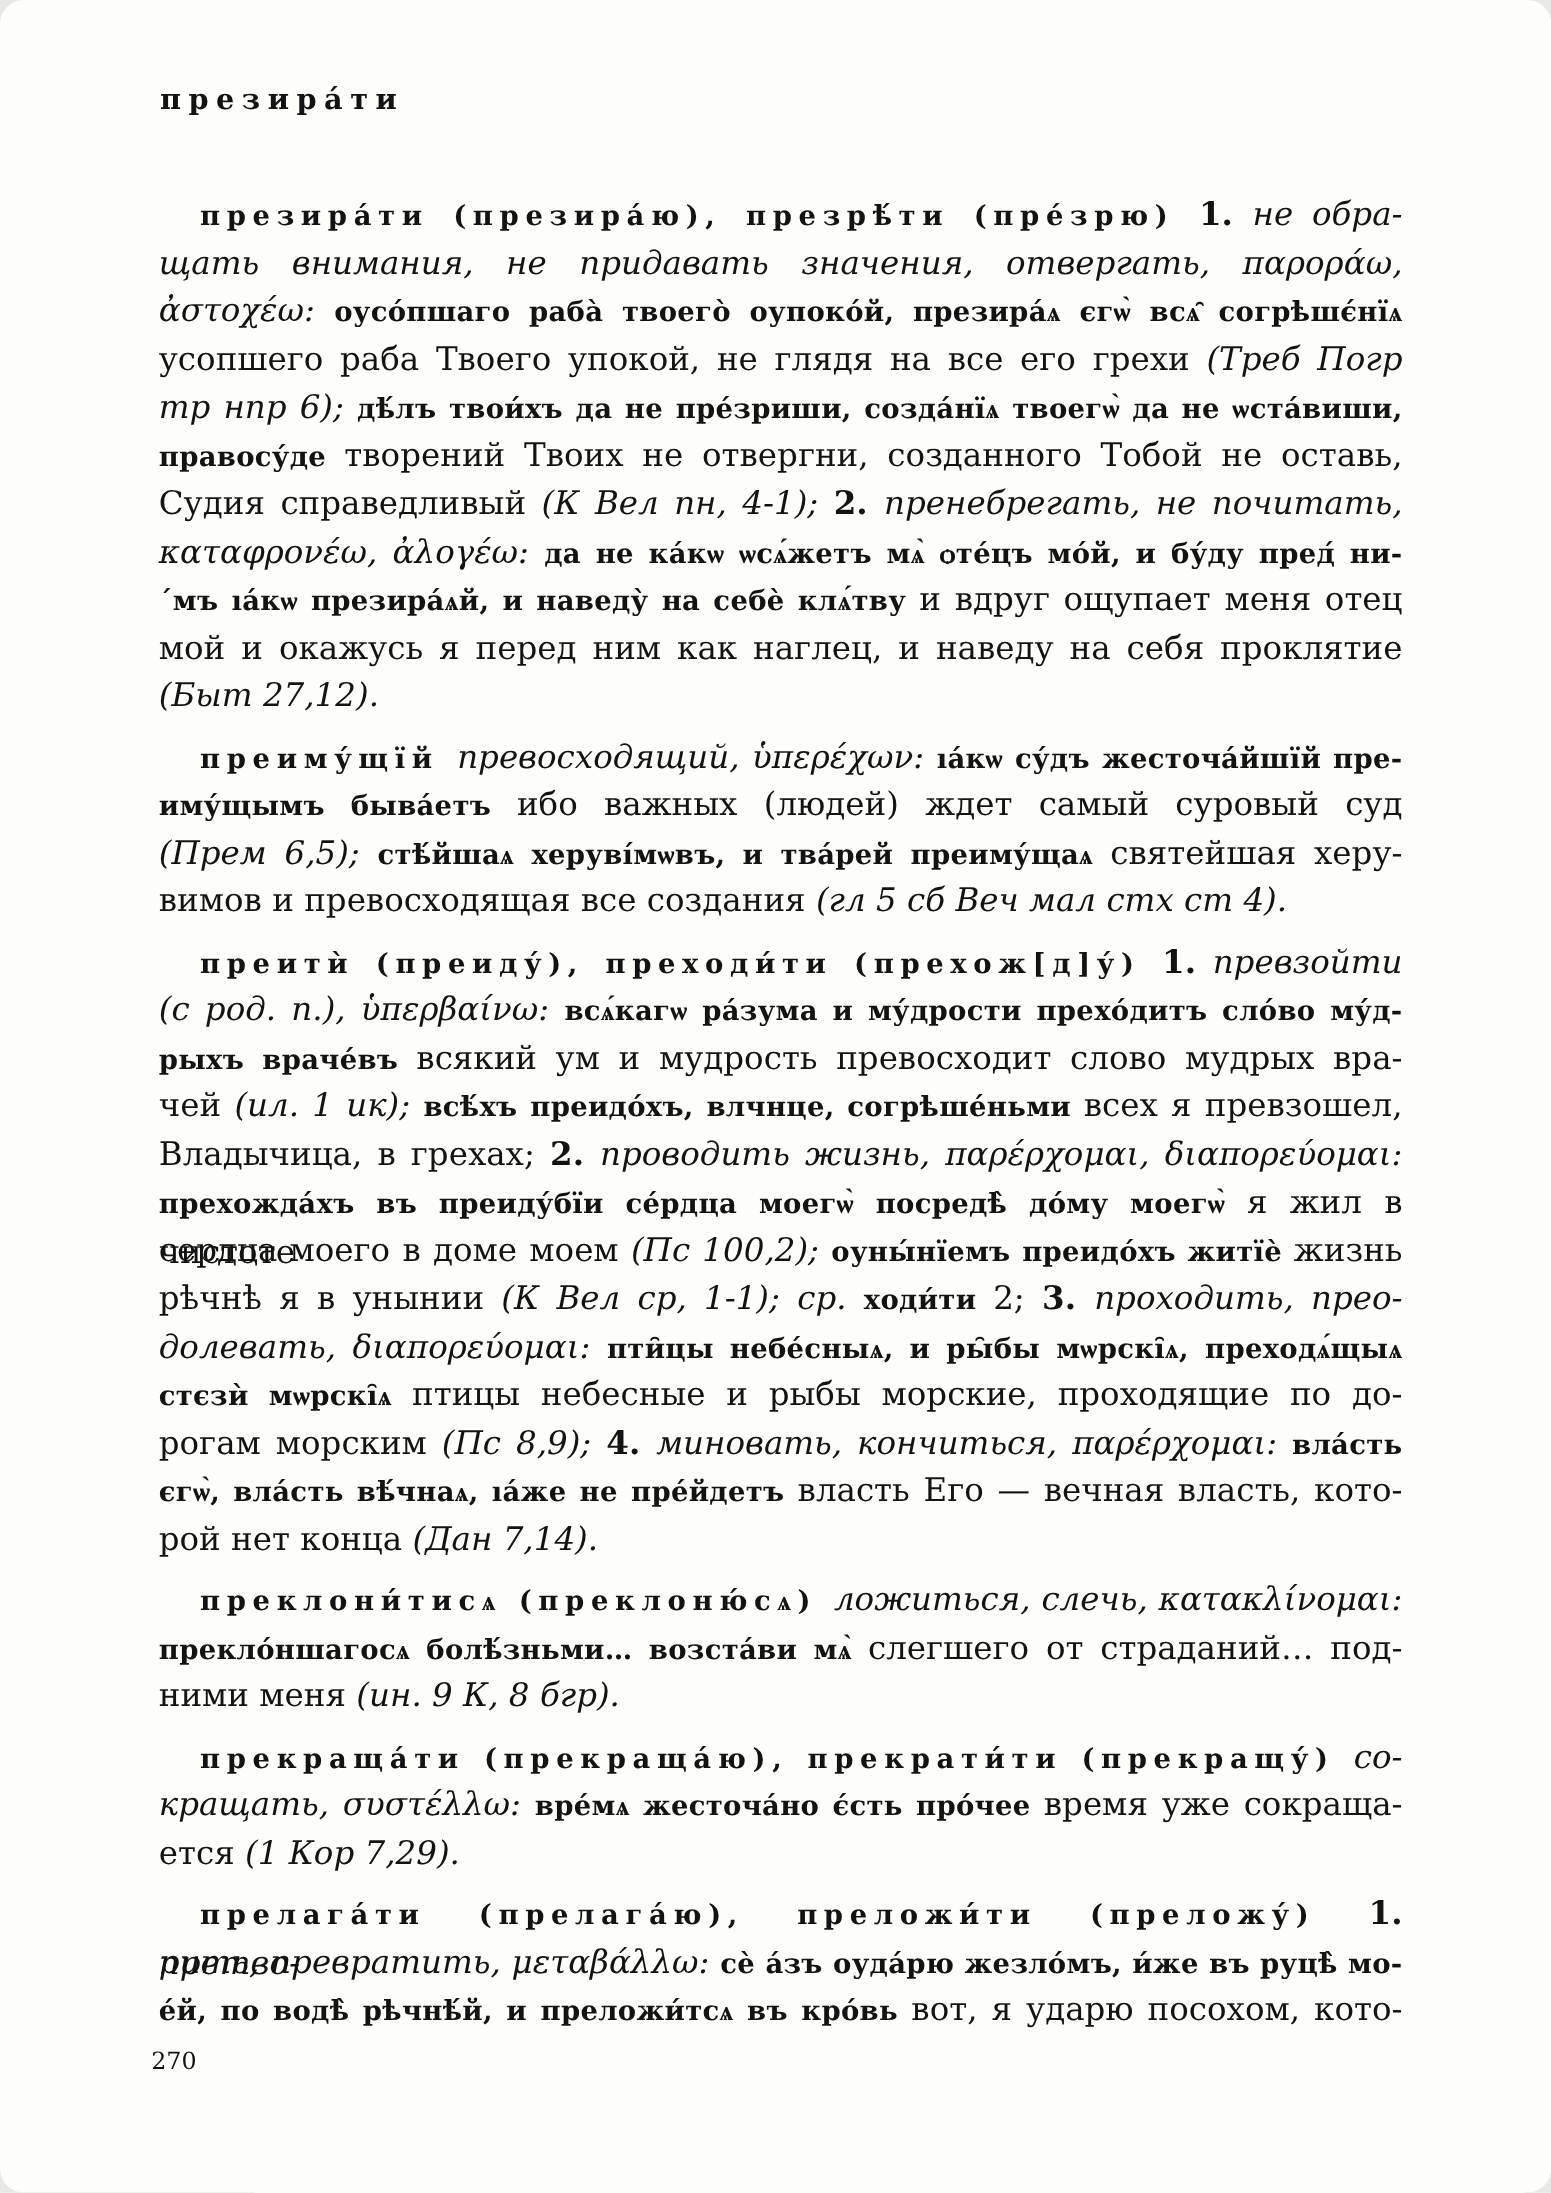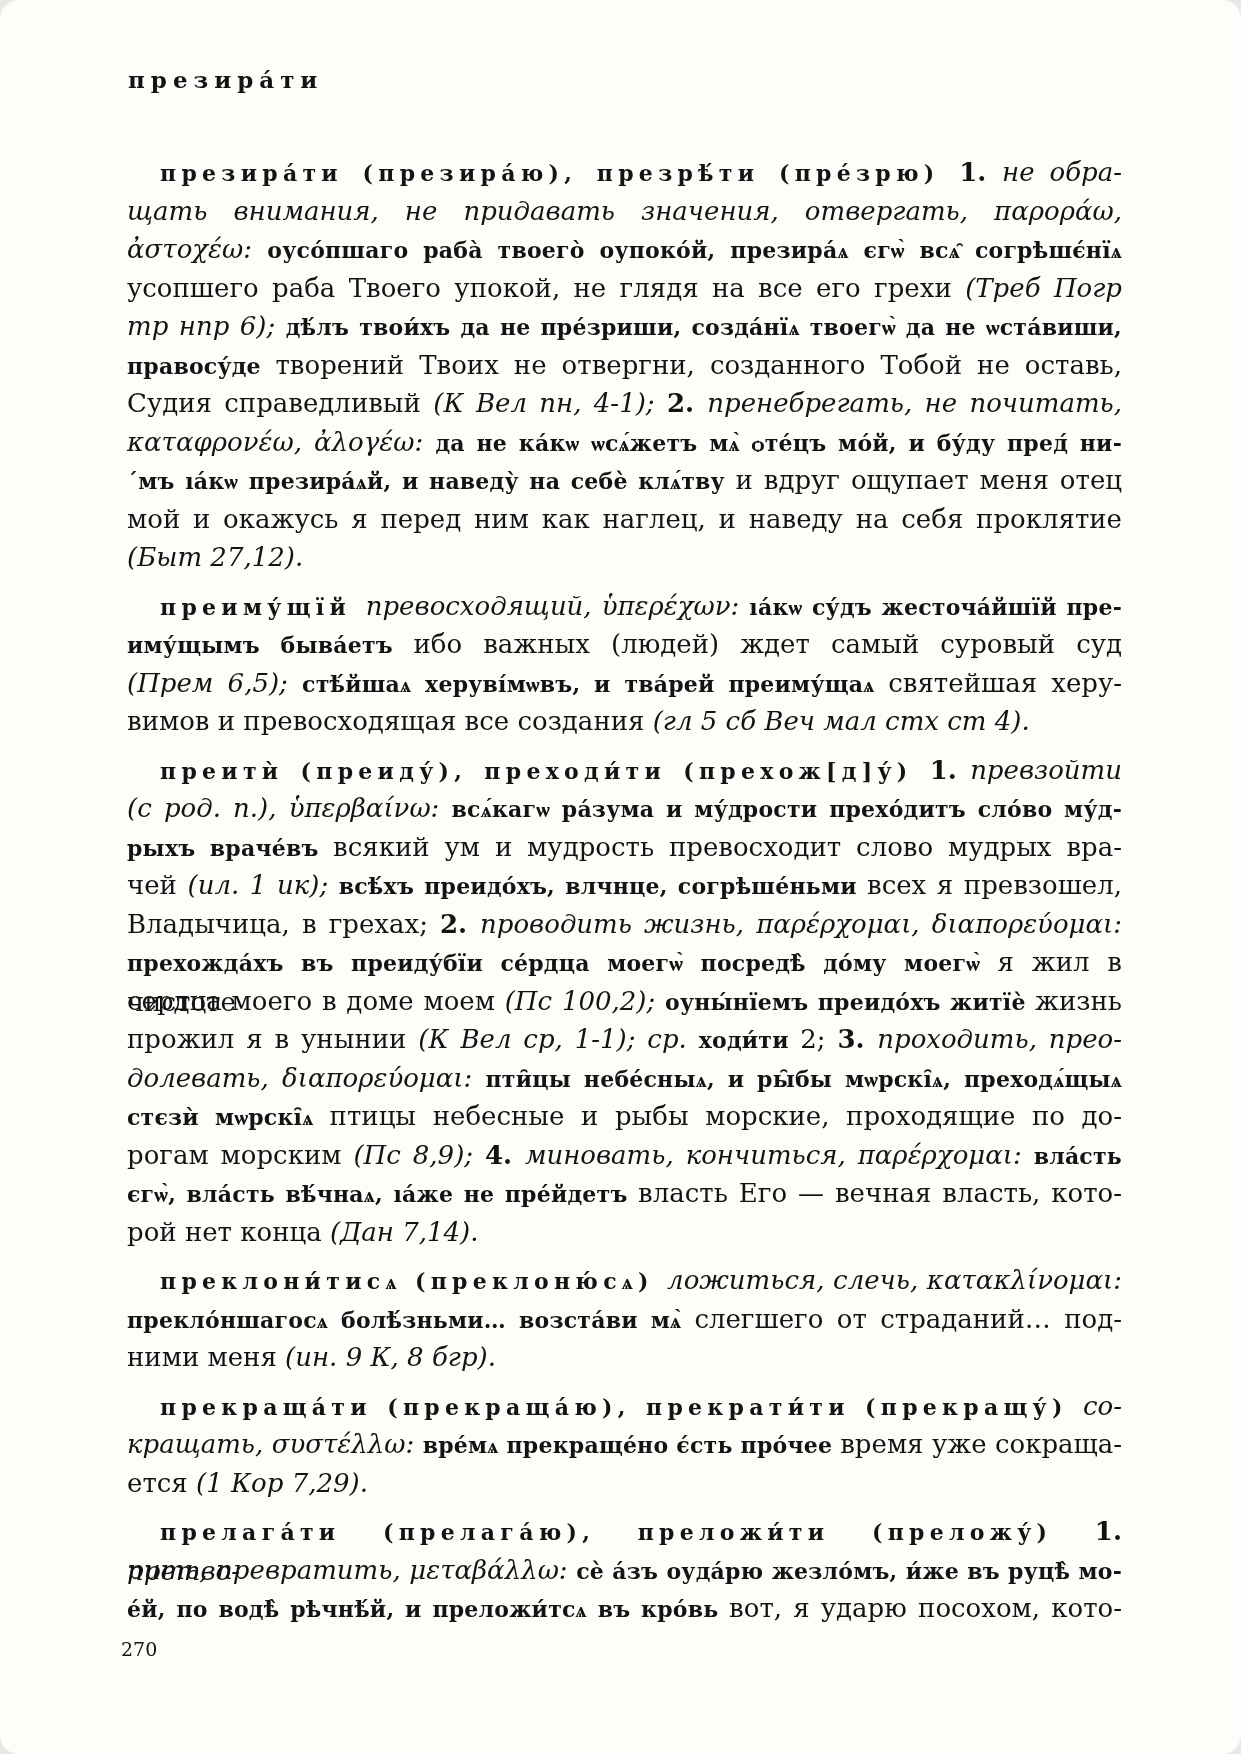--- a/index.html
+++ b/index.html
@@ -71,35 +71,35 @@
         <div class="line last"><span class="s-ru">вимов и превосходящая все создания </span><span class="s-it">(гл 5 сб Веч мал стх ст 4).</span></div>
       </div>
       <div class="entry">
         <div class="line first"><span class="s-hw">преитѝ (преиду́), преходи́ти (прехож[д]у́) </span><span class="s-b">1. </span><span class="s-it">превзойти</span></div>
         <div class="line"><span class="s-it">(с род. п.), </span><span class="s-gr">ὑπερβαίνω: </span><span class="s-cs">всѧ́кагѡ ра́зума и му́дрости прехо́дитъ сло́во му́д-</span></div>
         <div class="line"><span class="s-cs">рыхъ враче́въ </span><span class="s-ru">всякий ум и мудрость превосходит слово мудрых вра-</span></div>
         <div class="line"><span class="s-ru">чей </span><span class="s-it">(ил. 1 ик); </span><span class="s-cs">всѣ́хъ преидо́хъ, влчнце, согрѣше́ньми </span><span class="s-ru">всех я превзошел,</span></div>
         <div class="line"><span class="s-ru">Владычица, в грехах; </span><span class="s-b">2. </span><span class="s-it">проводить жизнь, </span><span class="s-gr">παρέρχομαι, διαπορεύομαι:</span></div>
         <div class="line"><span class="s-cs">прехожда́хъ въ преиду́бїи се́рдца моегѡ̀ посредѣ̀ до́му моегѡ̀ </span><span class="s-ru">я жил в чистоте</span></div>
         <div class="line"><span class="s-ru">сердца моего в доме моем </span><span class="s-it">(Пс 100,2); </span><span class="s-cs">оуны́нїемъ преидо́хъ житїѐ </span><span class="s-ru">жизнь</span></div>
-        <div class="line"><span class="s-ru">прожил я в унынии </span><span class="s-it">(К Вел ср, 1-1); ср. </span><span class="s-cs">ходи́ти </span><span class="s-ru">2; </span><span class="s-b">3. </span><span class="s-it">проходить, прео-</span></div>
+        <div class="line"><span class="s-ru">рѣчнѣ я в унынии </span><span class="s-it">(К Вел ср, 1-1); ср. </span><span class="s-cs">ходи́ти </span><span class="s-ru">2; </span><span class="s-b">3. </span><span class="s-it">проходить, прео-</span></div>
         <div class="line"><span class="s-it">долевать, </span><span class="s-gr">διαπορεύομαι: </span><span class="s-cs">пти̑цы небе́сныѧ, и ры̑бы мѡрскі̑ѧ, преходѧ́щыѧ</span></div>
         <div class="line"><span class="s-cs">стєзѝ мѡрскі̑ѧ </span><span class="s-ru">птицы небесные и рыбы морские, проходящие по до-</span></div>
         <div class="line"><span class="s-ru">рогам морским </span><span class="s-it">(Пс 8,9); </span><span class="s-b">4. </span><span class="s-it">миновать, кончиться, </span><span class="s-gr">παρέρχομαι: </span><span class="s-cs">вла́сть</span></div>
         <div class="line"><span class="s-cs">єгѡ̀, вла́сть вѣ́чнаѧ, ıа́же не пре́йдетъ </span><span class="s-ru">власть Его — вечная власть, кото-</span></div>
         <div class="line last"><span class="s-ru">рой нет конца </span><span class="s-it">(Дан 7,14).</span></div>
       </div>
       <div class="entry">
         <div class="line first"><span class="s-hw">преклони́тисѧ (преклоню́сѧ) </span><span class="s-it"> ложиться, слечь, </span><span class="s-gr">κατακλίνομαι:</span></div>
         <div class="line"><span class="s-cs">прекло́ншагосѧ болѣ́зньми… возста́ви мѧ̀ </span><span class="s-ru">слегшего от страданий… под-</span></div>
         <div class="line last"><span class="s-ru">ними меня </span><span class="s-it">(ин. 9 К, 8 бгр).</span></div>
       </div>
       <div class="entry">
         <div class="line first"><span class="s-hw">прекраща́ти (прекраща́ю), прекрати́ти (прекращу́) </span><span class="s-it">со-</span></div>
-        <div class="line"><span class="s-it">кращать, </span><span class="s-gr">συστέλλω: </span><span class="s-cs">вре́мѧ прекраще́но є́сть про́чее </span><span class="s-ru">время уже сокраща-</span></div>
+        <div class="line"><span class="s-it">кращать, </span><span class="s-gr">συστέλλω: </span><span class="s-cs">вре́мѧ жесточа́но є́сть про́чее </span><span class="s-ru">время уже сокраща-</span></div>
         <div class="line last"><span class="s-ru">ется </span><span class="s-it">(1 Кор 7,29).</span></div>
       </div>
       <div class="entry">
         <div class="line first"><span class="s-hw">прелага́ти (прелага́ю), преложи́ти (преложу́) </span><span class="s-b">1. </span><span class="s-it">претво-</span></div>
         <div class="line"><span class="s-it">рить, превратить, </span><span class="s-gr">μεταβάλλω: </span><span class="s-cs">сѐ а́зъ оуда́рю жезло́мъ, и́же въ руцѣ̀ мо-</span></div>
         <div class="line"><span class="s-cs">е́й, по водѣ̀ рѣчнѣ́й, и преложи́тсѧ въ кро́вь </span><span class="s-ru">вот, я ударю посохом, кото-</span></div>
       </div>
     </div>
 
   <div class="page-number">270</div>

